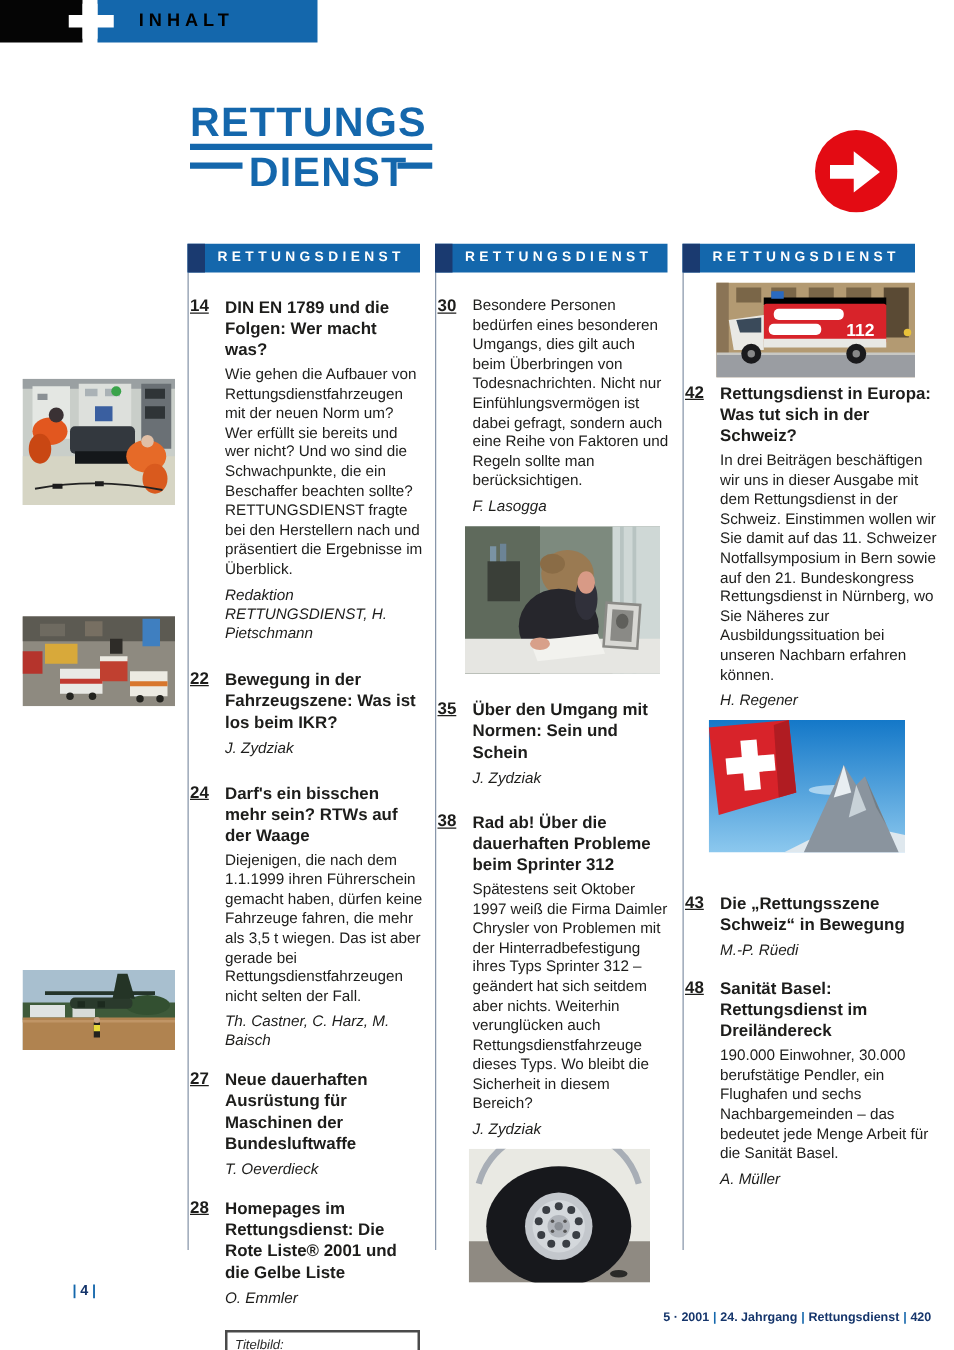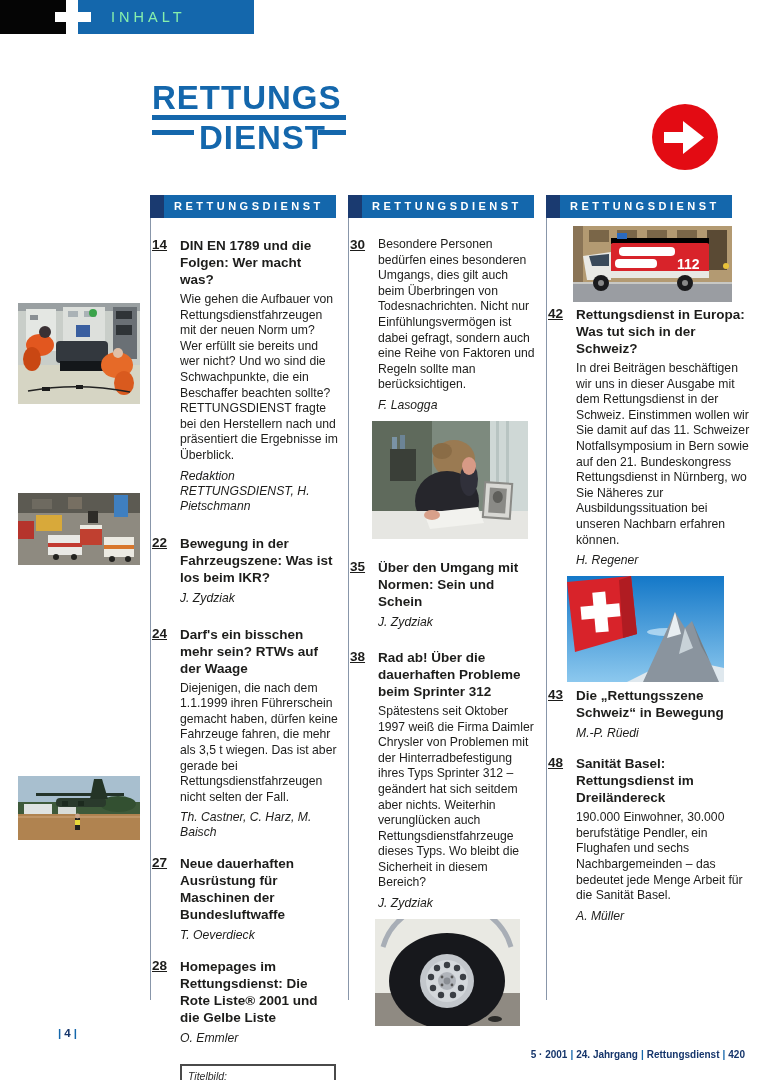--- a/index.html
+++ b/index.html
@@ -1,22 +1,22 @@
 <!DOCTYPE html>
 <html lang="de"><head>
 <meta charset="utf-8">
 <style>
   html,body{margin:0;padding:0;background:#fff;}
   .page{position:relative;width:763px;height:1080px;background:#fff;overflow:hidden;
         font-family:"Liberation Sans",sans-serif;color:#1d1d1b;}
   
   .hdr-black{position:absolute;left:0;top:0;width:66px;height:34px;background:#050505;}
   .hdr-blue{position:absolute;left:78px;top:0;width:176px;height:34px;background:#1467ac;}
-  .hdr-blue .kicker{display:block;margin-left:33px;line-height:34px;color:#86efac;
-        font-size:14.5px;font-weight:normal;letter-spacing:4px;}
+  .hdr-blue .kicker{display:block;margin-left:33px;line-height:34px;color:#000000;
+        font-size:14.5px;font-weight:bold;letter-spacing:4px;}
   .plus-h{position:absolute;left:55px;top:12px;width:36px;height:10px;background:#fff;}
   .plus-v{position:absolute;left:66px;top:3px;width:12px;height:28px;background:#fff;}
   
   .logo{position:absolute;left:152px;top:80px;}
   
   .arrow{position:absolute;left:652px;top:104px;}
   
   .vrule{position:absolute;top:218px;width:1px;height:782px;background:#8896aa;}
   
   .col{position:absolute;top:195px;width:186px;}
@@ -357,21 +357,21 @@
           <polygon points="0,6 64,0 70,58 8,76" fill="#d8232a"></polygon>
           <polygon points="52,4 64,0 70,58 56,62" fill="#b01c22"></polygon>
           <g transform="rotate(-5 34 36)">
             <rect x="27" y="16" width="13" height="40" fill="#fff"></rect>
             <rect x="14" y="29" width="39" height="13" fill="#fff"></rect>
           </g>
         </g>
       </svg>
     </div>
 
-    <div class="article" style="margin-top:5px">
+    <div class="article" style="margin-top:32px">
       <span class="art-num">43</span>
       <div class="art-content">
         <div class="art-title">Die „Rettungsszene Schweiz“ in Bewegung</div>
         <div class="art-authors">M.-P. Rüedi</div>
       </div>
     </div>
 
     <div class="article" style="margin-top:14px">
       <span class="art-num">48</span>
       <div class="art-content">

